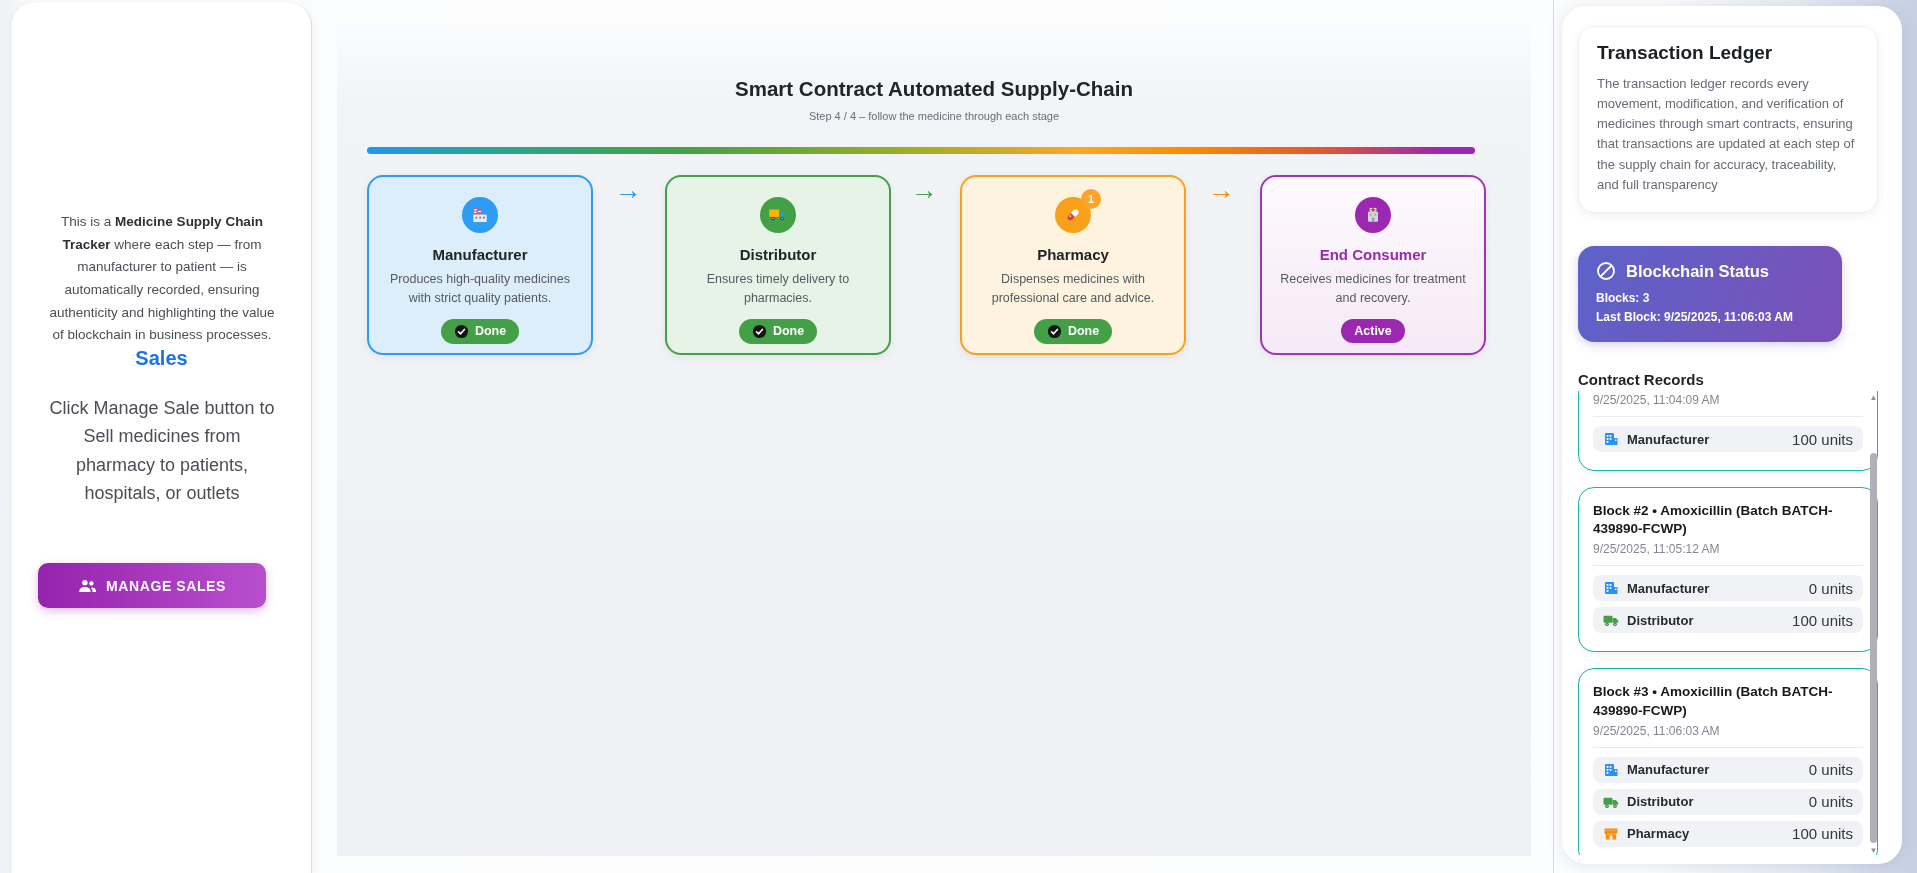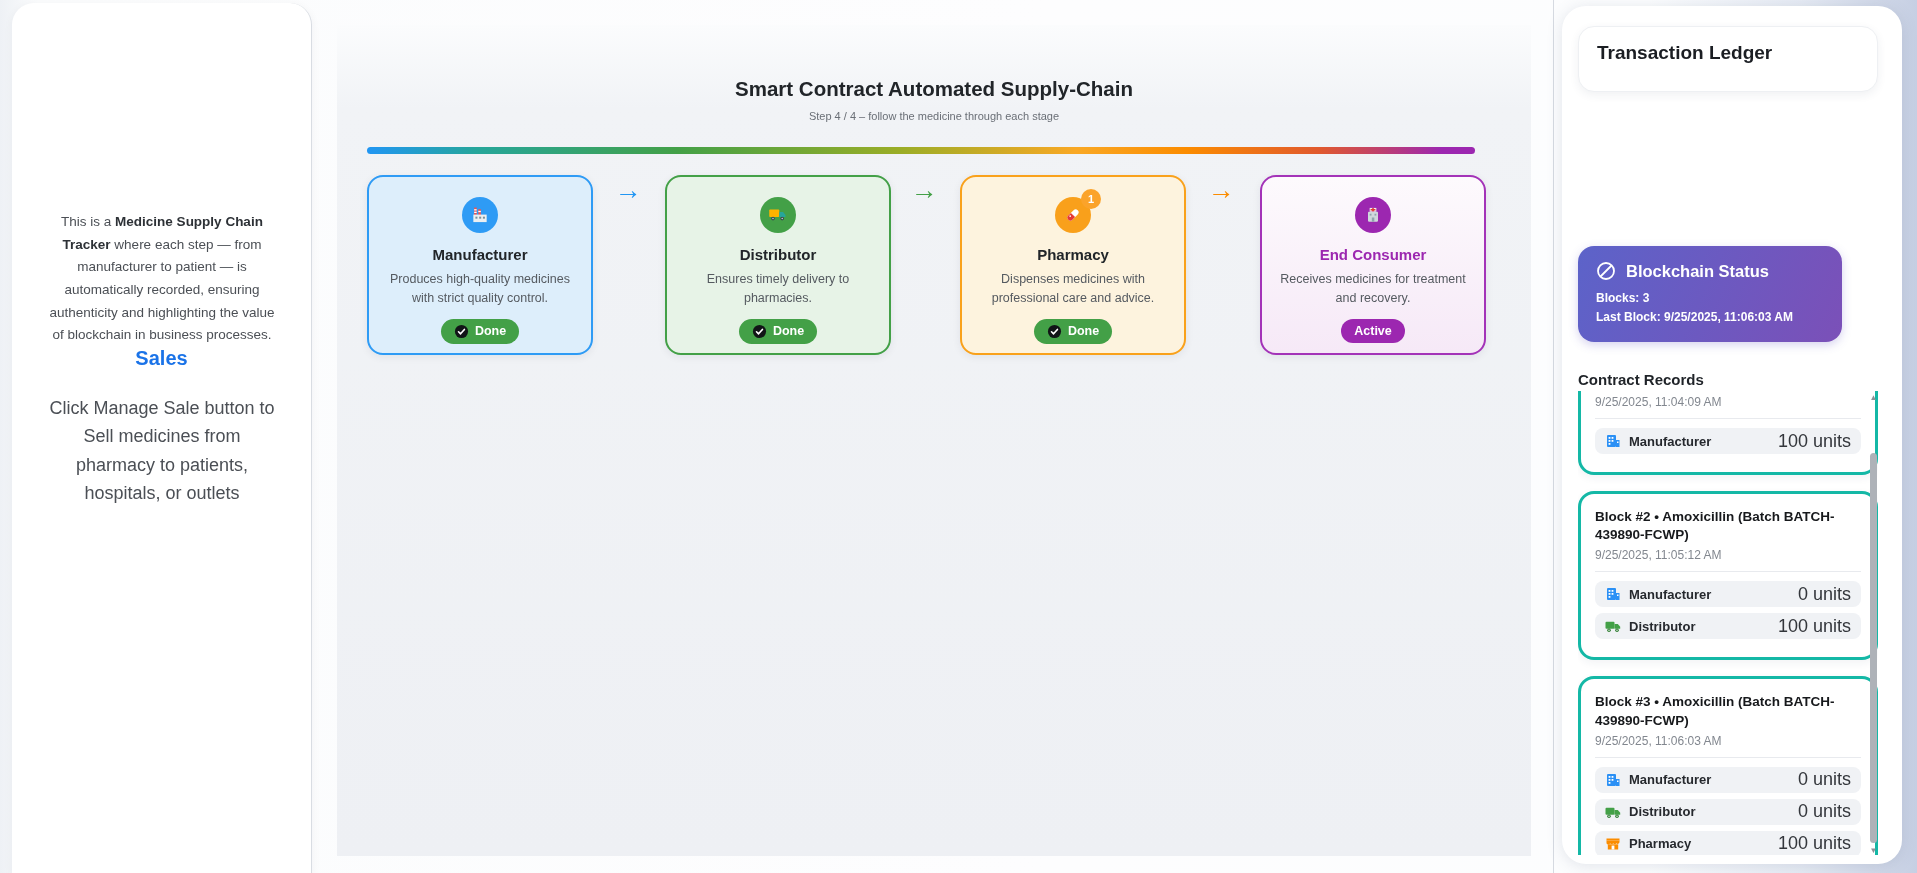--- a/index.html
+++ b/index.html
@@ -101,53 +101,64 @@
     box-shadow:0 3px 10px rgba(90,80,190,.25);
   }
   .status-head{ display:flex; align-items:center; gap:10px; font-size:16.5px; font-weight:bold; }
   .status-line1{ margin-top:10px; font-size:12px; font-weight:bold; }
   .status-line2{ margin-top:5px; font-size:12px; font-weight:bold; }
   .records-heading{ position:absolute; left:16px; top:365px; font-size:15px; font-weight:bold; color:#1f2328; }
   .records-viewport{
     position:absolute; left:16px; top:385px; width:300px; height:464px; overflow:hidden;
   }
   .record-card{
-    background:#fff; border:3px solid #14b8a6; border-radius:16px;
+    background:#fff; border:1px solid #14b8a6; border-radius:16px;
     padding:14px 14px 18px; margin-bottom:16px;
     box-shadow:0 3px 9px rgba(40,50,80,.06);
   }
   .record-card.partial{ margin-top:-15px; padding-top:12px; }
   .record-title{ font-size:13.5px; font-weight:bold; color:#17191c; line-height:1.35; }
   .record-time{ font-size:12px; color:#82878f; margin-top:4px; }
   .record-rows{ margin-top:9px; border-top:1px solid #e8eaee; padding-top:9px; }
   .record-row{
     display:flex; align-items:center; gap:8px; background:#f0f2f5; border-radius:8px;
     padding:5px 10px; margin-bottom:6px; height:26px;
   }
   .record-row:last-child{ margin-bottom:0; }
   .record-party{ font-size:13px; font-weight:bold; color:#26292e; }
-  .record-units{ margin-left:auto; font-size:18px; color:#33363b; }
+  .record-units{ margin-left:auto; font-size:15px; color:#33363b; }
   .rec-scrollbar{
     position:absolute; left:307px; top:385px; width:9px; height:464px;
   }
   .scroll-arrow{ position:absolute; left:0; width:9px; text-align:center; font-size:8px; color:#8d9196; cursor:pointer;}
   .scroll-up{ top:2px; } .scroll-down{ bottom:0; }
   .scroll-thumb{
     position:absolute; left:1px; top:62px; width:7px; height:390px;
     background:#aeb2b8; border-radius:4px; cursor:pointer;
   }
   svg{ display:block; }
 </style>
 </head>
 <body>
 
 <div class="left-panel">
   <p class="intro"><span>This is a </span><b>Medicine Supply Chain Tracker</b><span> where each step — from manufacturer to patient — is automatically recorded, ensuring authenticity and highlighting the value of blockchain in business processes.</span></p>
   <div class="sales-heading">Sales</div>
   <p class="sales-text">Click Manage Sale button to Sell medicines from pharmacy to patients, hospitals, or outlets</p>
+  <button class="manage-sales">
+    <span>
+      <svg width="19" height="14" viewBox="0 0 22 15" fill="#fff">
+          <circle cx="8" cy="3.6" r="3.1"></circle>
+          <circle cx="15.6" cy="4.6" r="2.5"></circle>
+          <path d="M1.5 13.4c0-3.2 3.6-4.8 6.5-4.8s6.5 1.6 6.5 4.8v1.1H1.5z"></path>
+          <path d="M16.2 9.3c2.3 0 4.6 1.2 4.6 3.5v1.7h-4.2v-1.1c0-1.4-.6-2.6-1.7-3.5.4-.4.8-.6 1.3-.6z"></path>
+        </svg>
+    </span>
+    <span>MANAGE SALES</span>
+  </button>
 </div>
 
 <div class="main-panel">
   <h1 class="main-title">Smart Contract Automated Supply-Chain</h1>
   <div class="main-subtitle">Step 4 / 4 – follow the medicine through each stage</div>
   <div class="progress-bar"></div>
 
   <div class="stage-card stage-blue">
     <div class="icon-circle ic-blue">
       <svg width="20" height="20" viewBox="0 0 24 24">
@@ -156,21 +167,21 @@
           <rect x="5" y="8" width="3" height="1.6" fill="#fff"></rect>
           <rect x="10" y="5" width="3" height="7" fill="#ef5350"></rect>
           <rect x="10" y="7" width="3" height="1.6" fill="#fff"></rect>
           <path d="M4 11.5h16v9H4z" fill="#eceff1"></path>
           <rect x="6.5" y="14" width="2.4" height="2.4" fill="#78909c"></rect>
           <rect x="11" y="14" width="2.4" height="2.4" fill="#78909c"></rect>
           <rect x="15.5" y="14" width="2.4" height="2.4" fill="#78909c"></rect>
         </svg>
     </div>
     <div class="stage-title">Manufacturer</div>
-    <p class="stage-desc">Produces high-quality medicines with strict quality control.</p>
+    <p class="stage-desc">Produces high-quality medicines with strict quality patients.</p>
     <span class="status-badge badge-done">
       <span>
           <svg width="15" height="15" viewBox="0 0 16 16">
             <circle cx="8" cy="8" r="7" fill="#111417"></circle>
             <path d="M4.8 8.3l2.2 2.2 4.1-4.7" stroke="#fff" stroke-width="1.7" fill="none" stroke-linecap="round" stroke-linejoin="round"></path>
           </svg>
         </span>
       <span>Done</span>
     </span>
   </div>
@@ -244,20 +255,21 @@
       <span>Active</span>
     </span>
   </div>
 </div>
 
 <div class="right-divider"></div>
 <div class="right-panel">
 
   <div class="ledger-card">
     <div class="ledger-title">Transaction Ledger</div>
+    <p class="ledger-desc">The transaction ledger records every movement, modification, and verification of medicines through smart contracts, ensuring that transactions are updated at each step of the supply chain for accuracy, traceability, and full transparency</p>
   </div>
 
   <div class="status-card">
     <div class="status-head">
       <span>
         <svg width="20" height="20" viewBox="0 0 20 20">
             <circle cx="10" cy="10" r="8" stroke="#fff" stroke-width="1.8" fill="none"></circle>
             <line x1="4.5" y1="15.5" x2="15.5" y2="4.5" stroke="#fff" stroke-width="1.8"></line>
           </svg>
       </span>

